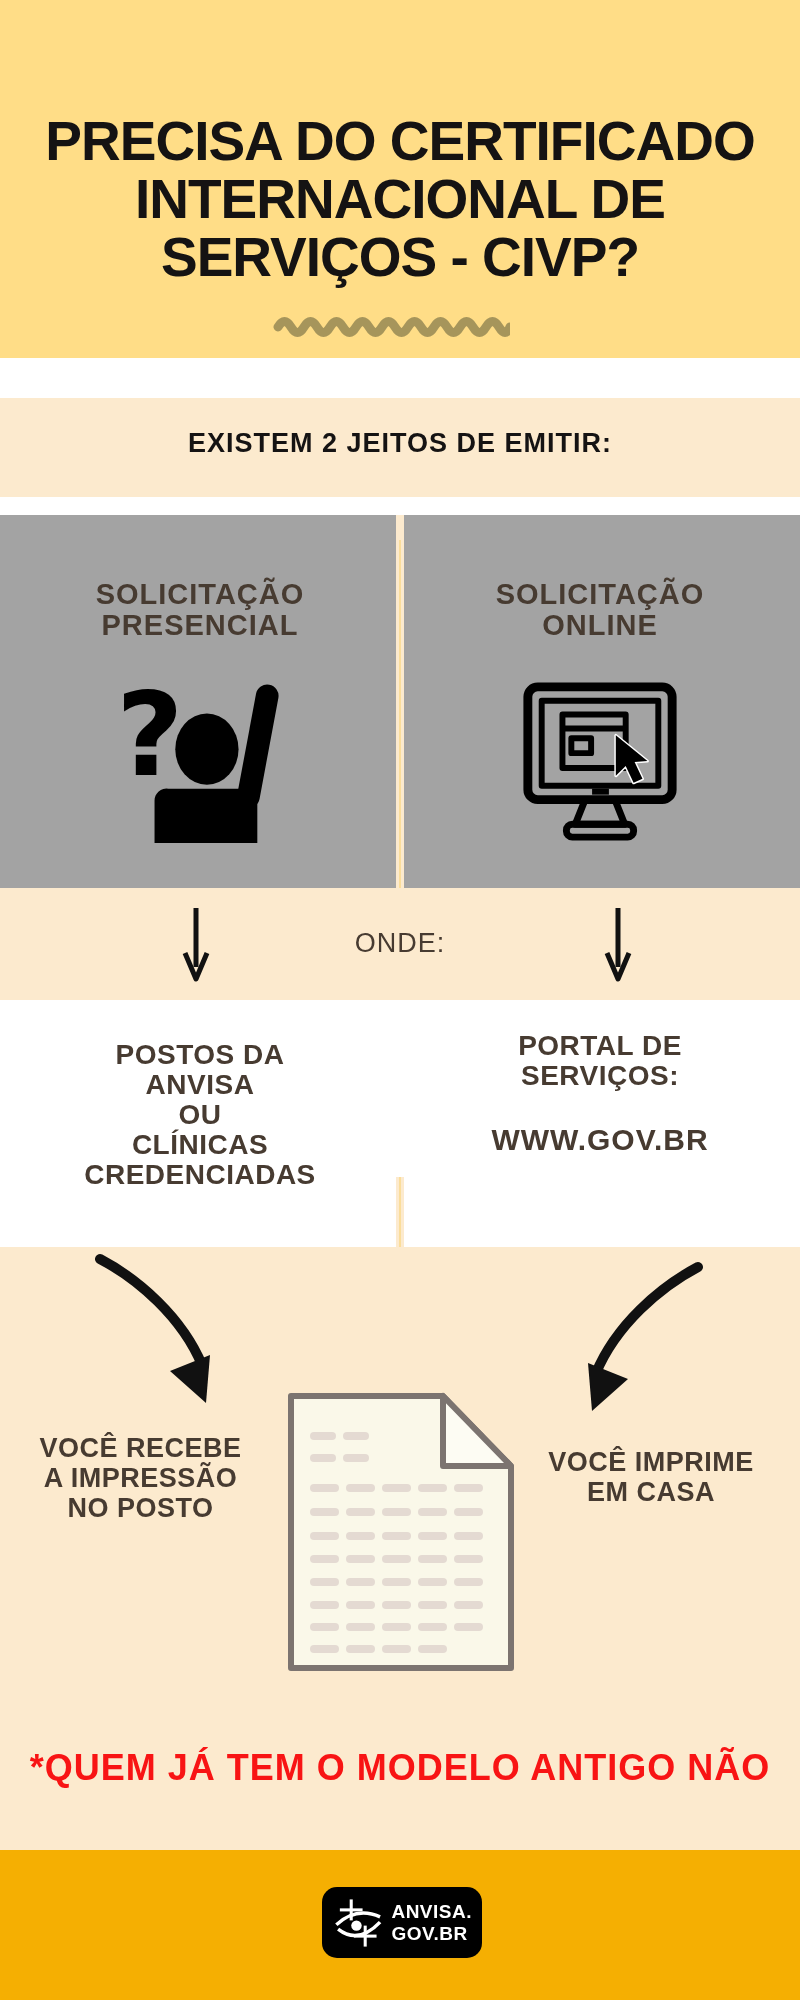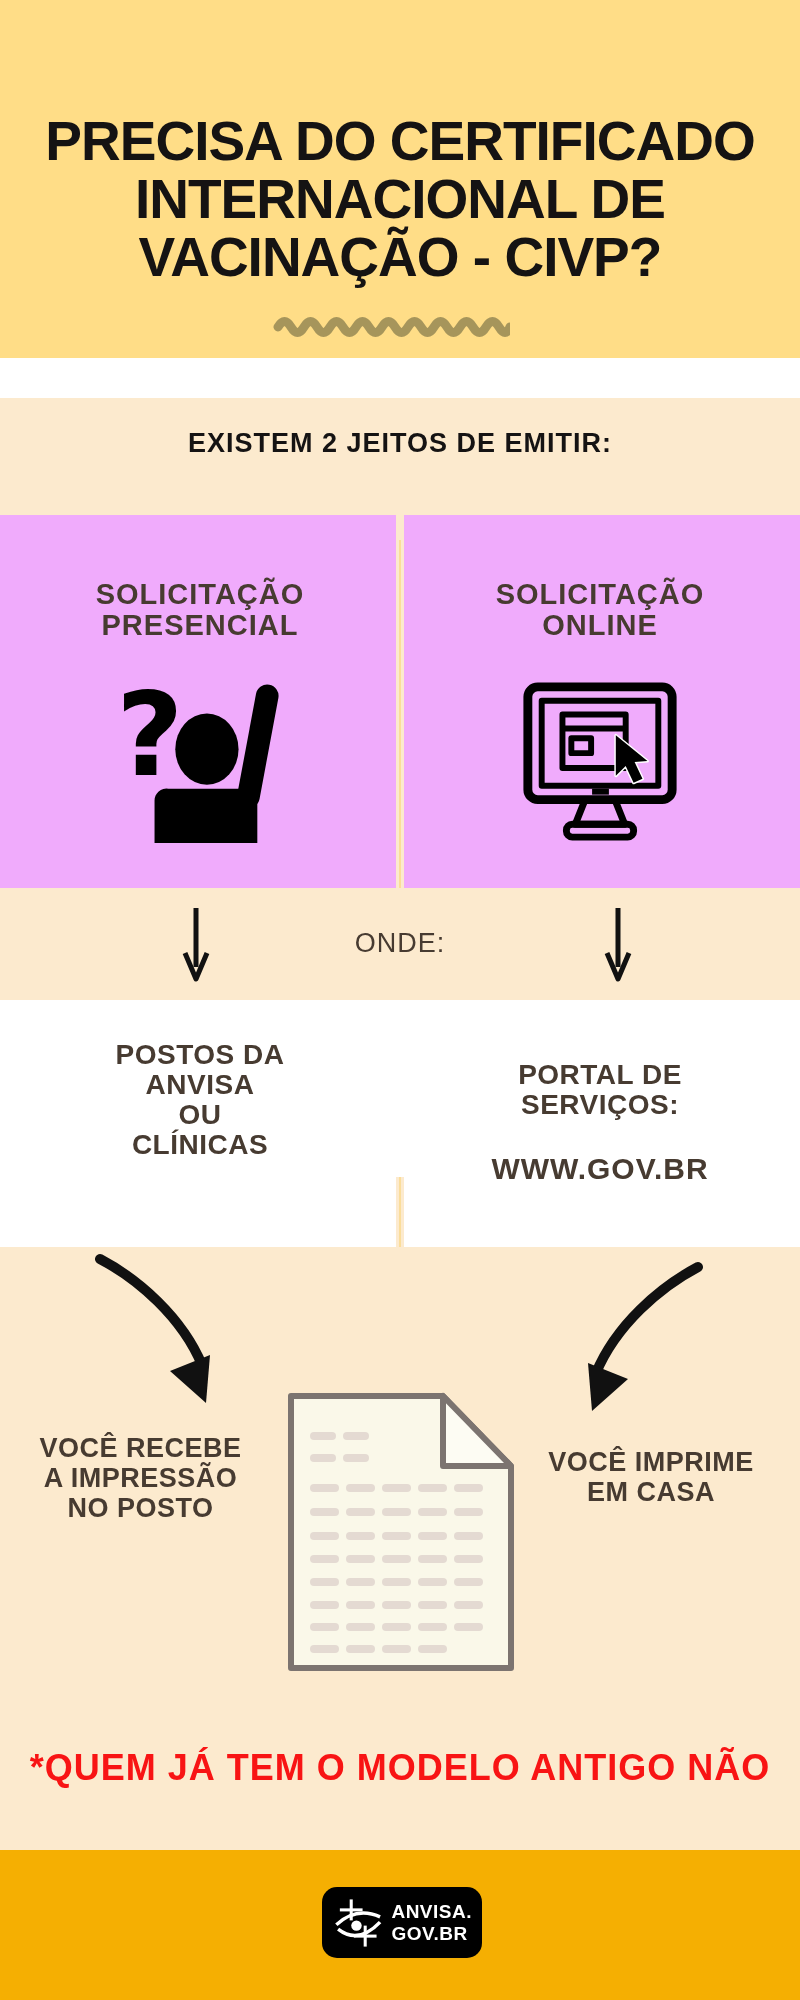--- a/index.html
+++ b/index.html
@@ -10,26 +10,26 @@
   }
   .sec{position:absolute;left:0;width:800px;}
 
   
   #title-banner{top:0;height:358px;background:#FFDD87;}
   #page-title{position:absolute;top:112px;left:0;width:100%;text-align:center;
     color:#151313;font-weight:700;font-size:55px;line-height:58px;letter-spacing:-1px;}
   #squiggle{position:absolute;top:312px;left:272px;}
 
   
-  #intro-band{top:398px;height:117px;background:#FCEACE;}
+  #intro-band{top:398px;height:99px;background:#FCEACE;}
   #intro-heading{position:absolute;top:30px;width:100%;text-align:center;
     color:#151313;font-weight:700;font-size:27px;letter-spacing:1px;}
 
   
-  #methods-section{top:515px;height:417px;background:#f0abfc;display:flex;}
+  #methods-section{top:515px;height:417px;background:#a3a3a3;display:flex;}
   .method-col{width:400px;display:flex;flex-direction:column;align-items:center;}
   .method-title{margin-top:64px;text-align:center;color:#473B31;
     font-weight:700;font-size:29px;line-height:31px;letter-spacing:1px;}
   .method-icon{margin-top:38px;}
 
   
   #divider-stripe-1{position:absolute;top:515px;left:396px;width:8px;height:373px;background:#FCEACE;}
   #divider-stripe-2{position:absolute;top:1000px;left:396px;width:8px;height:247px;background:#FCEACE;}
   #divider-line{position:absolute;top:540px;left:399px;width:2px;height:755px;background:#FBDD9A;}
 
@@ -39,21 +39,21 @@
   #down-arrow-left{left:181px;}
   #down-arrow-right{left:603px;}
   #where-label{position:absolute;top:40px;width:100%;text-align:center;
     color:#473B31;font-weight:400;font-size:27px;letter-spacing:1px;}
 
   
   #results-section{top:1000px;height:177px;background:#ffffff;display:flex;}
   .result-col{width:400px;display:flex;flex-direction:column;align-items:center;
     color:#473B31;font-weight:700;font-size:28px;line-height:30px;letter-spacing:.5px;text-align:center;}
   #result-left{padding-top:40px;}
-  #result-right{padding-top:60px;align-items:center;}
+  #result-right{padding-top:31px;align-items:center;}
   #portal-url{margin-top:34px;font-size:30px;letter-spacing:1px;}
 
   
   #delivery-section{top:1247px;height:603px;background:#FCEACE;}
   #curved-arrow-left{position:absolute;left:86px;top:6px;}
   #curved-arrow-right{position:absolute;left:552px;top:14px;}
   #paper-size-label{position:absolute;top:110px;left:300px;width:200px;text-align:center;
     color:#473B31;font-weight:700;font-size:29px;letter-spacing:1px;}
   #a4-document{position:absolute;left:287px;top:145px;width:228px;height:280px;}
   #paper-dashes{position:absolute;left:287px;top:145px;width:228px;height:280px;}
@@ -76,21 +76,21 @@
 </style>
 </head>
 <body>
 
 <div id="root">
 
   <div class="sec" id="title-banner">
     <div id="page-title">
       <div>PRECISA DO CERTIFICADO</div>
       <div>INTERNACIONAL DE</div>
-      <div>VACINAÇÃO - CIVP?</div>
+      <div>SERVIÇOS - CIVP?</div>
     </div>
     <svg id="squiggle" width="238" height="26" viewBox="0 0 238 26">
       <path d="M6 15 q 6.5 -11 13 0 t 13 0 t 13 0 t 13 0 t 13 0 t 13 0 t 13 0 t 13 0 t 13 0 t 13 0 t 13 0 t 13 0 t 13 0 t 13 0 t 13 0 t 13 0 t 13 0 t 11 0" fill="none" stroke="#A6955B" stroke-width="9" stroke-linecap="round"></path>
     </svg>
   </div>
 
   <div class="sec" id="intro-band">
     <div id="intro-heading">EXISTEM 2 JEITOS DE EMITIR:</div>
   </div>
 
@@ -144,20 +144,21 @@
       <polyline points="4,48 15,74 26,48" fill="none" stroke="#111" stroke-width="5" stroke-linejoin="round"></polyline>
     </svg>
   </div>
 
   <div class="sec" id="results-section">
     <div class="result-col" id="result-left">
       <div>POSTOS DA</div>
       <div>ANVISA</div>
       <div>OU</div>
       <div>CLÍNICAS</div>
+      <div>CREDENCIADAS</div>
     </div>
     <div class="result-col" id="result-right">
       <div>PORTAL DE</div>
       <div>SERVIÇOS:</div>
       <div id="portal-url">WWW.GOV.BR</div>
     </div>
   </div>
 
   <div class="sec" id="delivery-section">
     <svg id="curved-arrow-left" width="160" height="160" viewBox="0 0 160 160">

